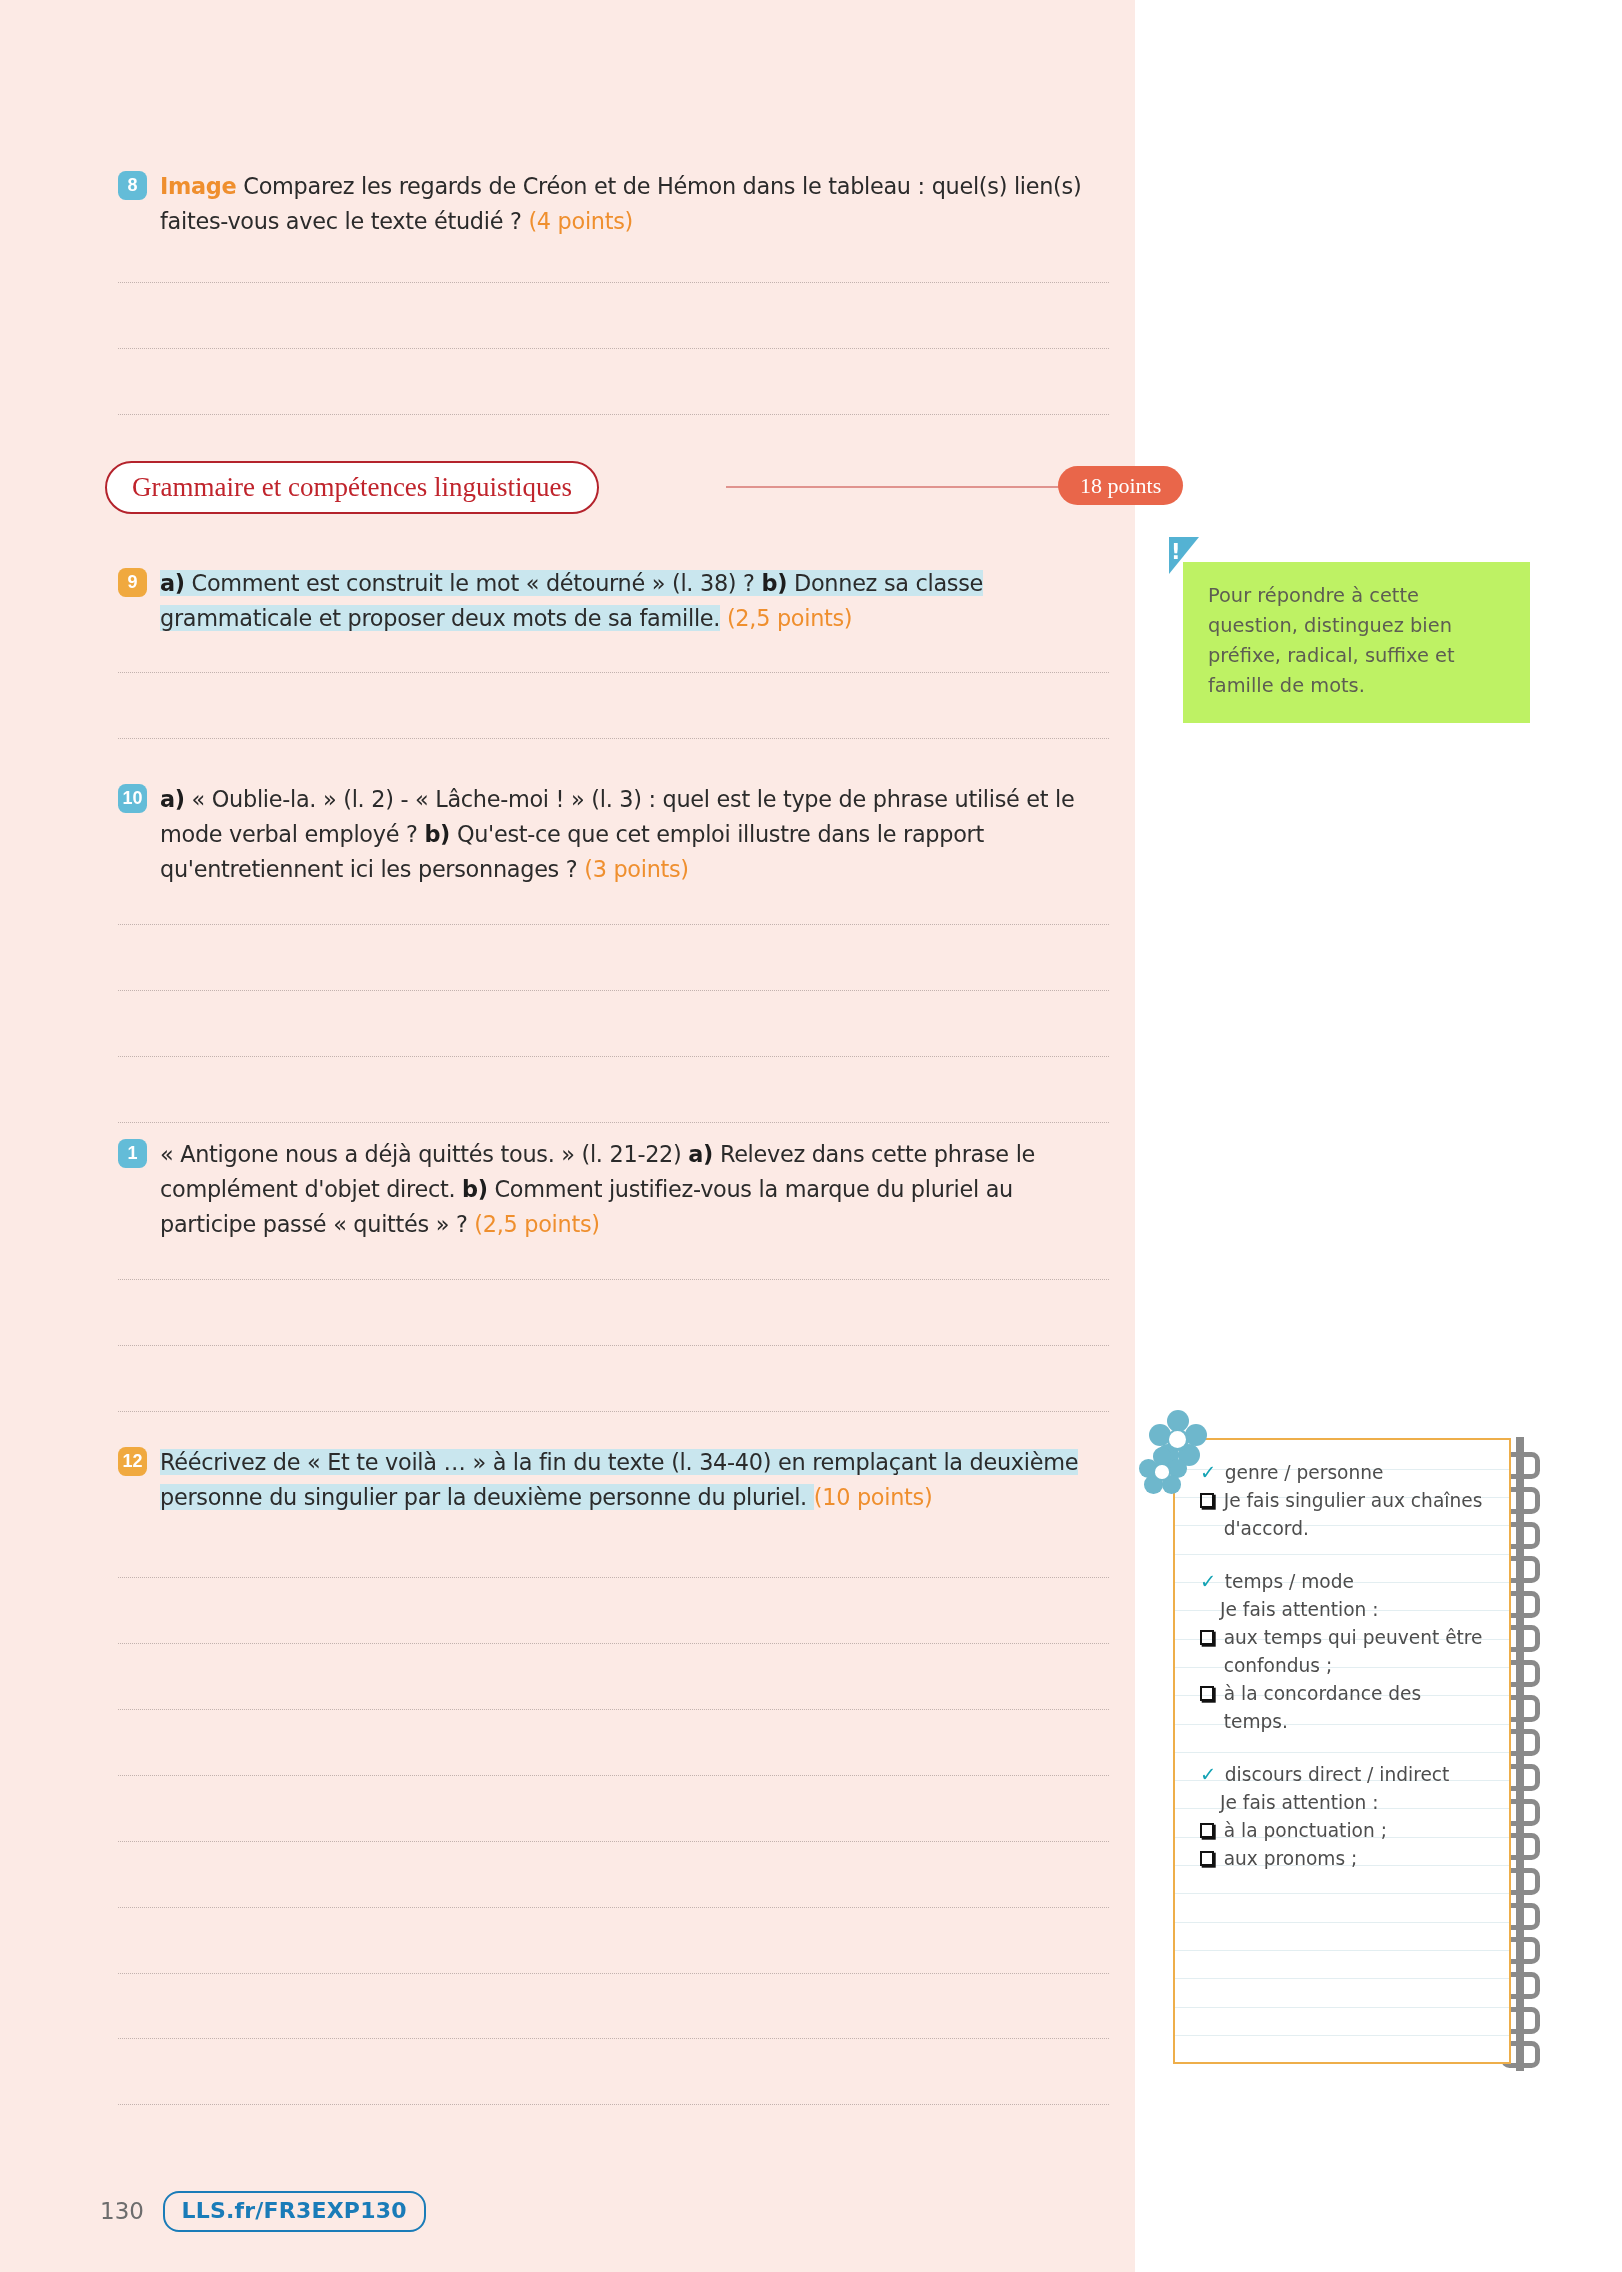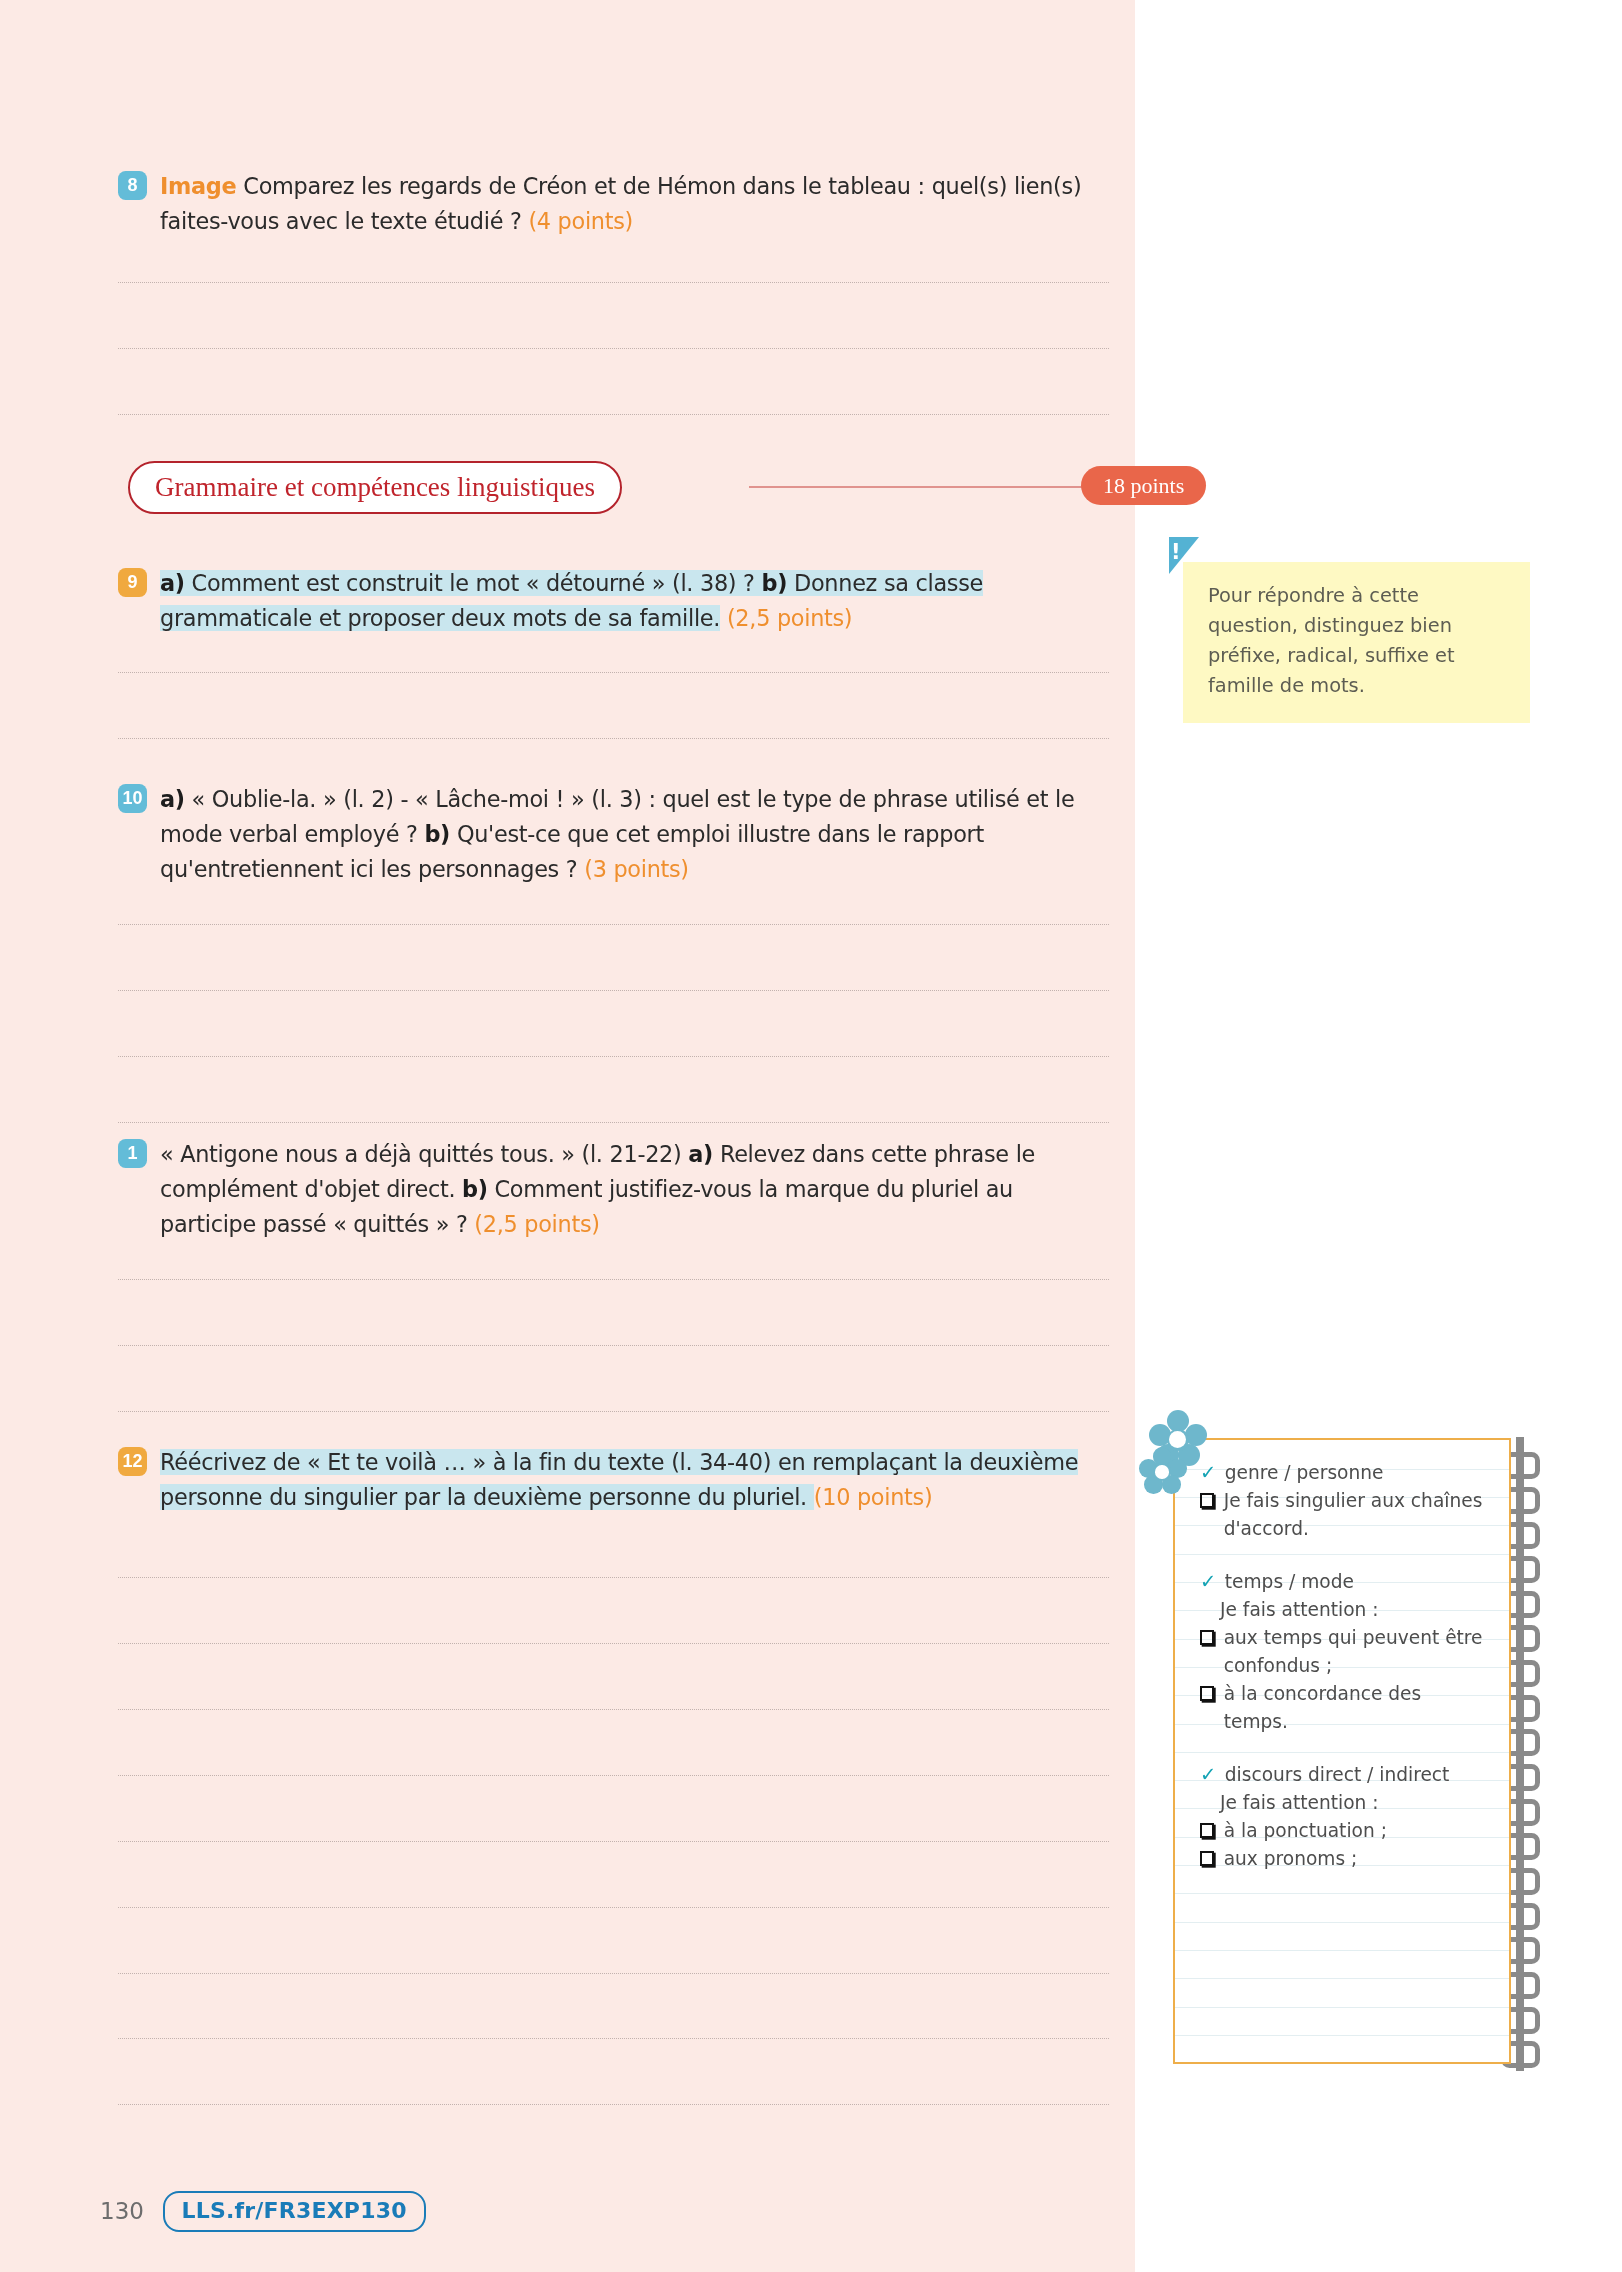--- a/index.html
+++ b/index.html
@@ -39,21 +39,21 @@
   .q-text .pts{color:#ef8f2e;}
   .hl{background:#c9e6ee;box-decoration-break:clone;-webkit-box-decoration-break:clone;}
 
   
   .dots{
     position:absolute;left:118px;width:991px;height:0;
     border-top:1.7px dotted #b9a9a5;opacity:.85;
   }
 
   
-  .sect{position:absolute;left:128px;top:461px;width:989px;height:52px;}
+  .sect{position:absolute;left:105px;top:461px;width:989px;height:52px;}
   .sect-pill{
     position:absolute;left:0;top:0;height:49px;
     padding:0 25px;border:2.1px solid #b4232c;border-radius:29px;
     background:#ffffff;display:flex;align-items:center;
   }
   .sect-pill span{
     font-family:"Liberation Serif", serif;
     font-size:27px;color:#c0242c;white-space:nowrap;
   }
   .sect-line{
@@ -66,21 +66,21 @@
     display:flex;align-items:center;justify-content:center;
   }
   .sect-points span{
     font-family:"Liberation Serif", serif;
     font-size:22px;color:#ffffff;white-space:nowrap;
   }
 
   
   .tip{
     position:absolute;left:1183px;top:562px;width:347px;
-    background:#fef9c3;padding:18.6px 25px 22px 25px;box-sizing:border-box;
+    background:#bef264;padding:18.6px 25px 22px 25px;box-sizing:border-box;
   }
   .tip-text{
     font-family:"DejaVu Sans", sans-serif;
     font-size:19.4px;line-height:30px;color:#5d5d52;
   }
   .tip-tri{
     position:absolute;left:1169px;top:537px;width:0;height:0;
     border-left:30px solid #54b2d3;
     border-bottom:37px solid transparent;
   }

